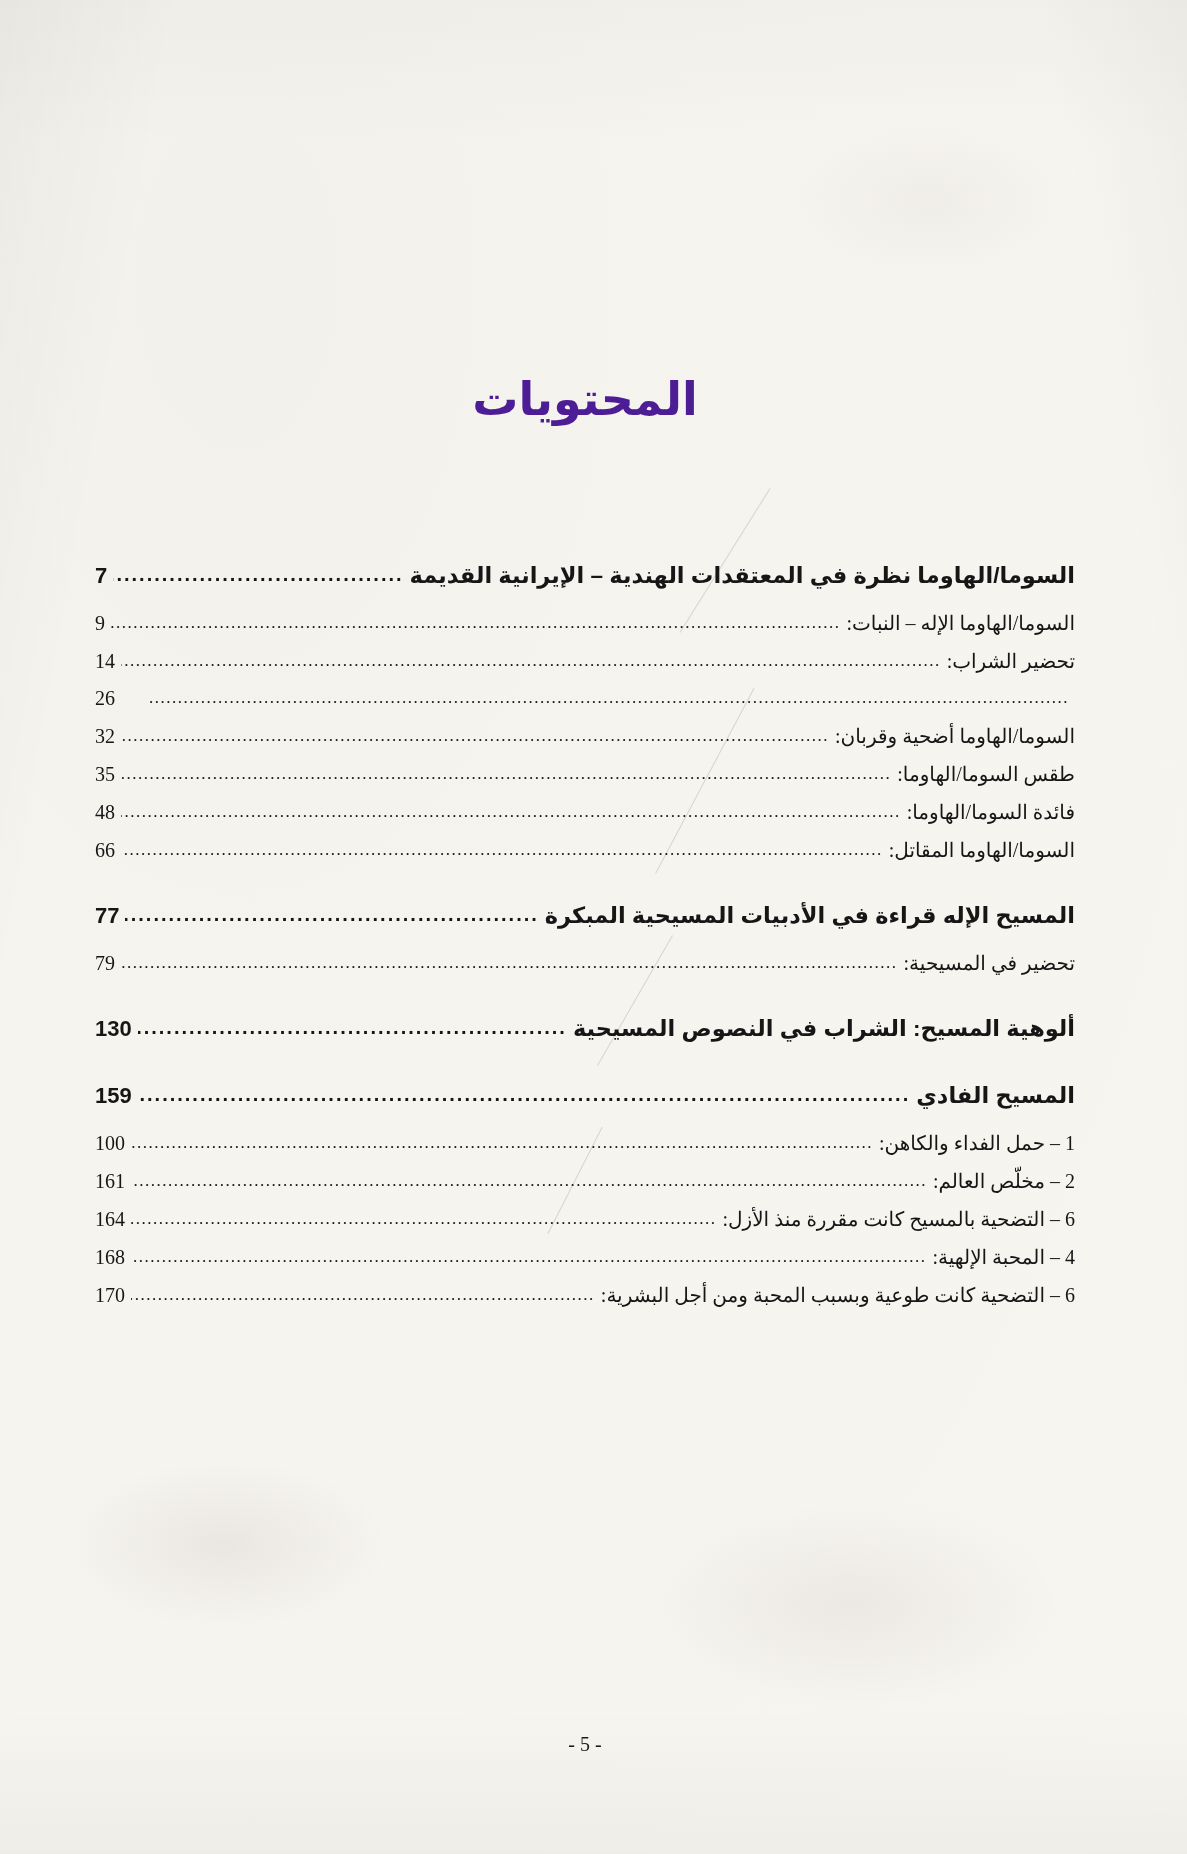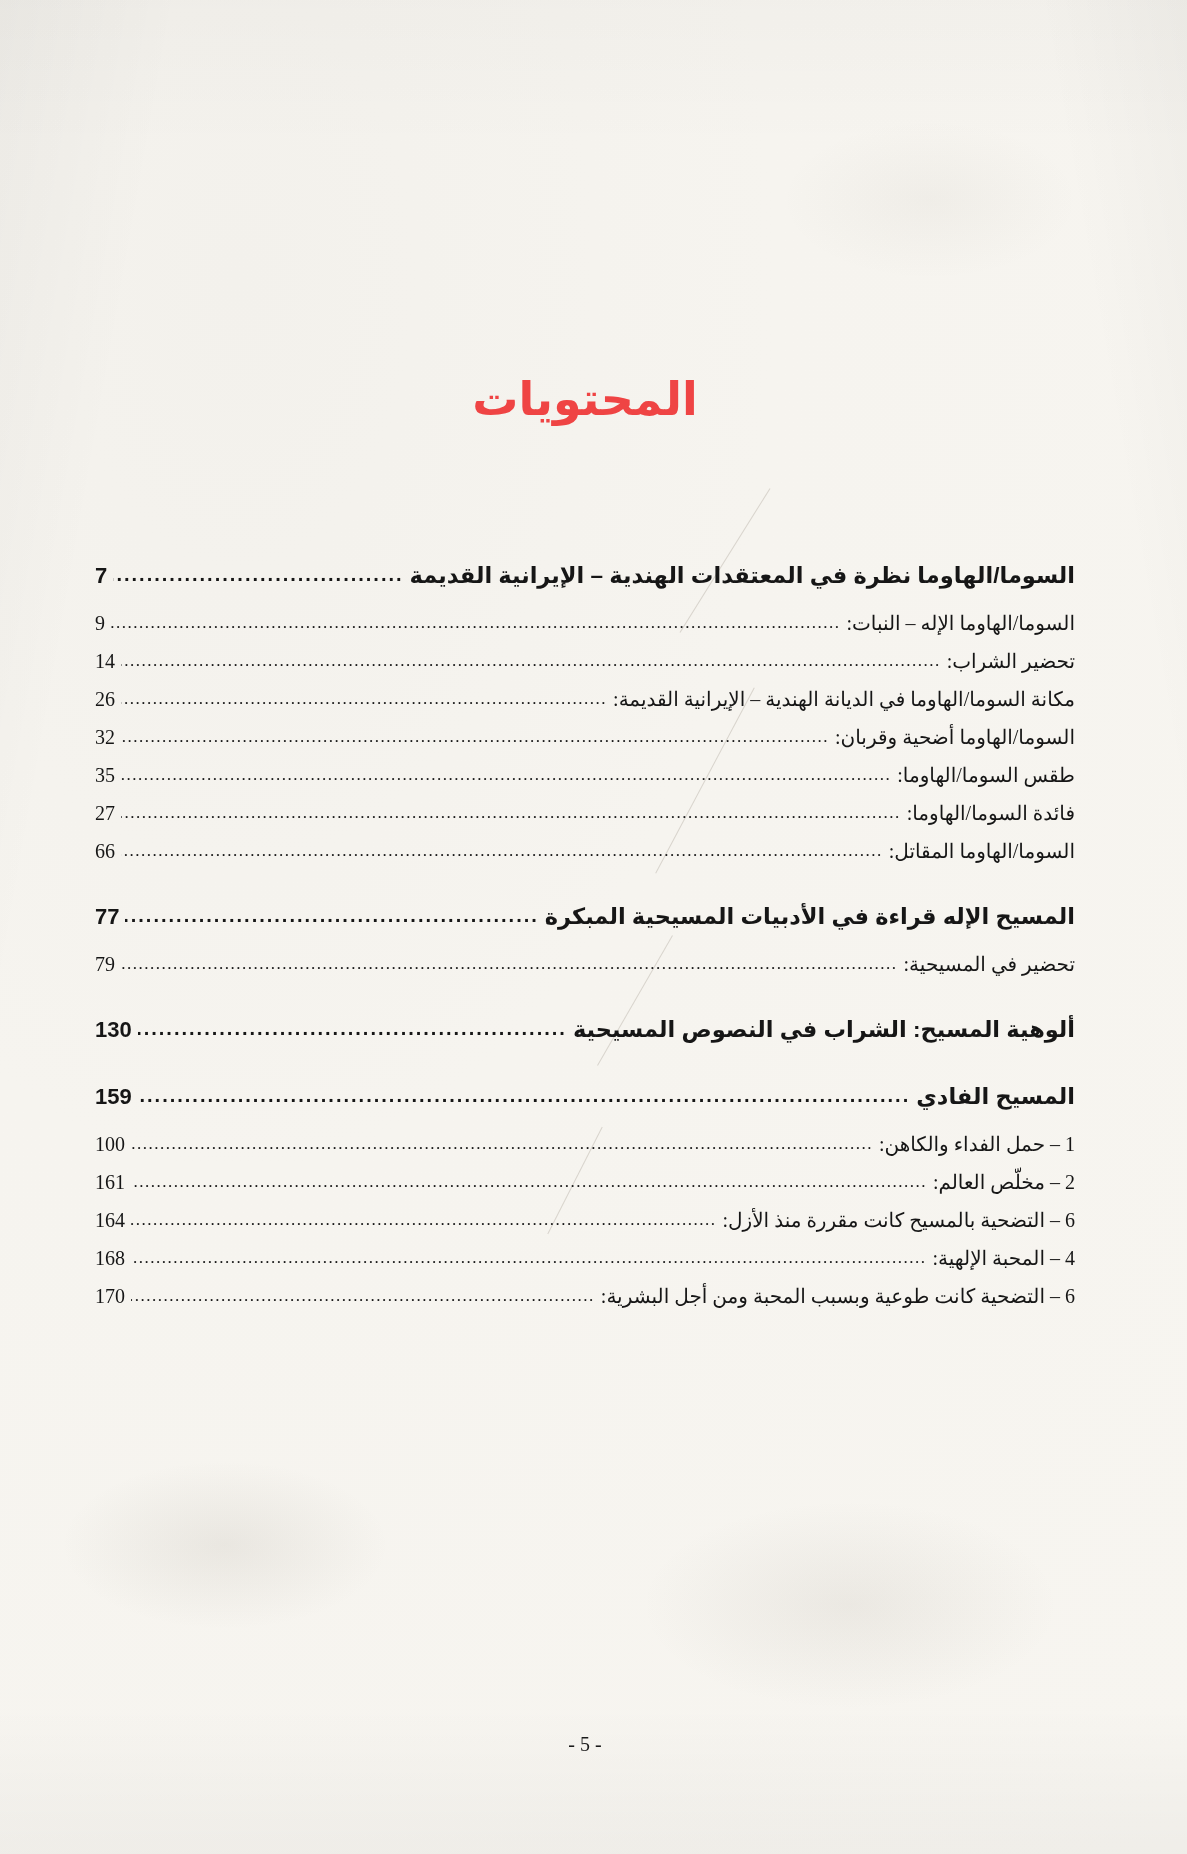--- a/index.html
+++ b/index.html
@@ -57,21 +57,21 @@
   .toc-title {
     position: absolute;
     top: 372px;
     left: 0;
     right: 0;
     text-align: center;
     font-family: "Liberation Sans", "DejaVu Sans", sans-serif;
     font-weight: bold;
     font-size: 46px;
     letter-spacing: -1px;
-    color: #ef4444;
+    color: #4c1d95;
   }
 
   .toc-list {
     position: absolute;
     top: 562px;
     left: 0;
     width: 980px;
   }
 
   .entry {
@@ -165,38 +165,37 @@
         <span class="label">السوما/الهاوما الإله – النبات:</span>
         <span class="dots">................................................................................................................................................................</span>
         <span class="page">9</span>
       </div>
       <div class="entry sub">
         <span class="label">تحضير الشراب:</span>
         <span class="dots">................................................................................................................................................................</span>
         <span class="page">14</span>
       </div>
       <div class="entry sub">
-        <span class="label">مكانة السوما/الهاوما  في الديانة الهندية – الإيرانية القديمة:</span>
         <span class="dots">................................................................................................................................................................</span>
         <span class="page">26</span>
       </div>
       <div class="entry sub">
         <span class="label">السوما/الهاوما أضحية وقربان:</span>
         <span class="dots">................................................................................................................................................................</span>
         <span class="page">32</span>
       </div>
       <div class="entry sub">
         <span class="label">طقس السوما/الهاوما:</span>
         <span class="dots">................................................................................................................................................................</span>
         <span class="page">35</span>
       </div>
       <div class="entry sub">
         <span class="label">فائدة السوما/الهاوما:</span>
         <span class="dots">................................................................................................................................................................</span>
-        <span class="page">27</span>
+        <span class="page">48</span>
       </div>
       <div class="entry sub">
         <span class="label">السوما/الهاوما المقاتل:</span>
         <span class="dots">................................................................................................................................................................</span>
         <span class="page">66</span>
       </div>
       <div class="gap-md"></div>
       <div class="entry major">
         <span class="label">المسيح الإله قراءة في الأدبيات المسيحية المبكرة</span>
         <span class="dots">................................................................................................................................................................</span>

